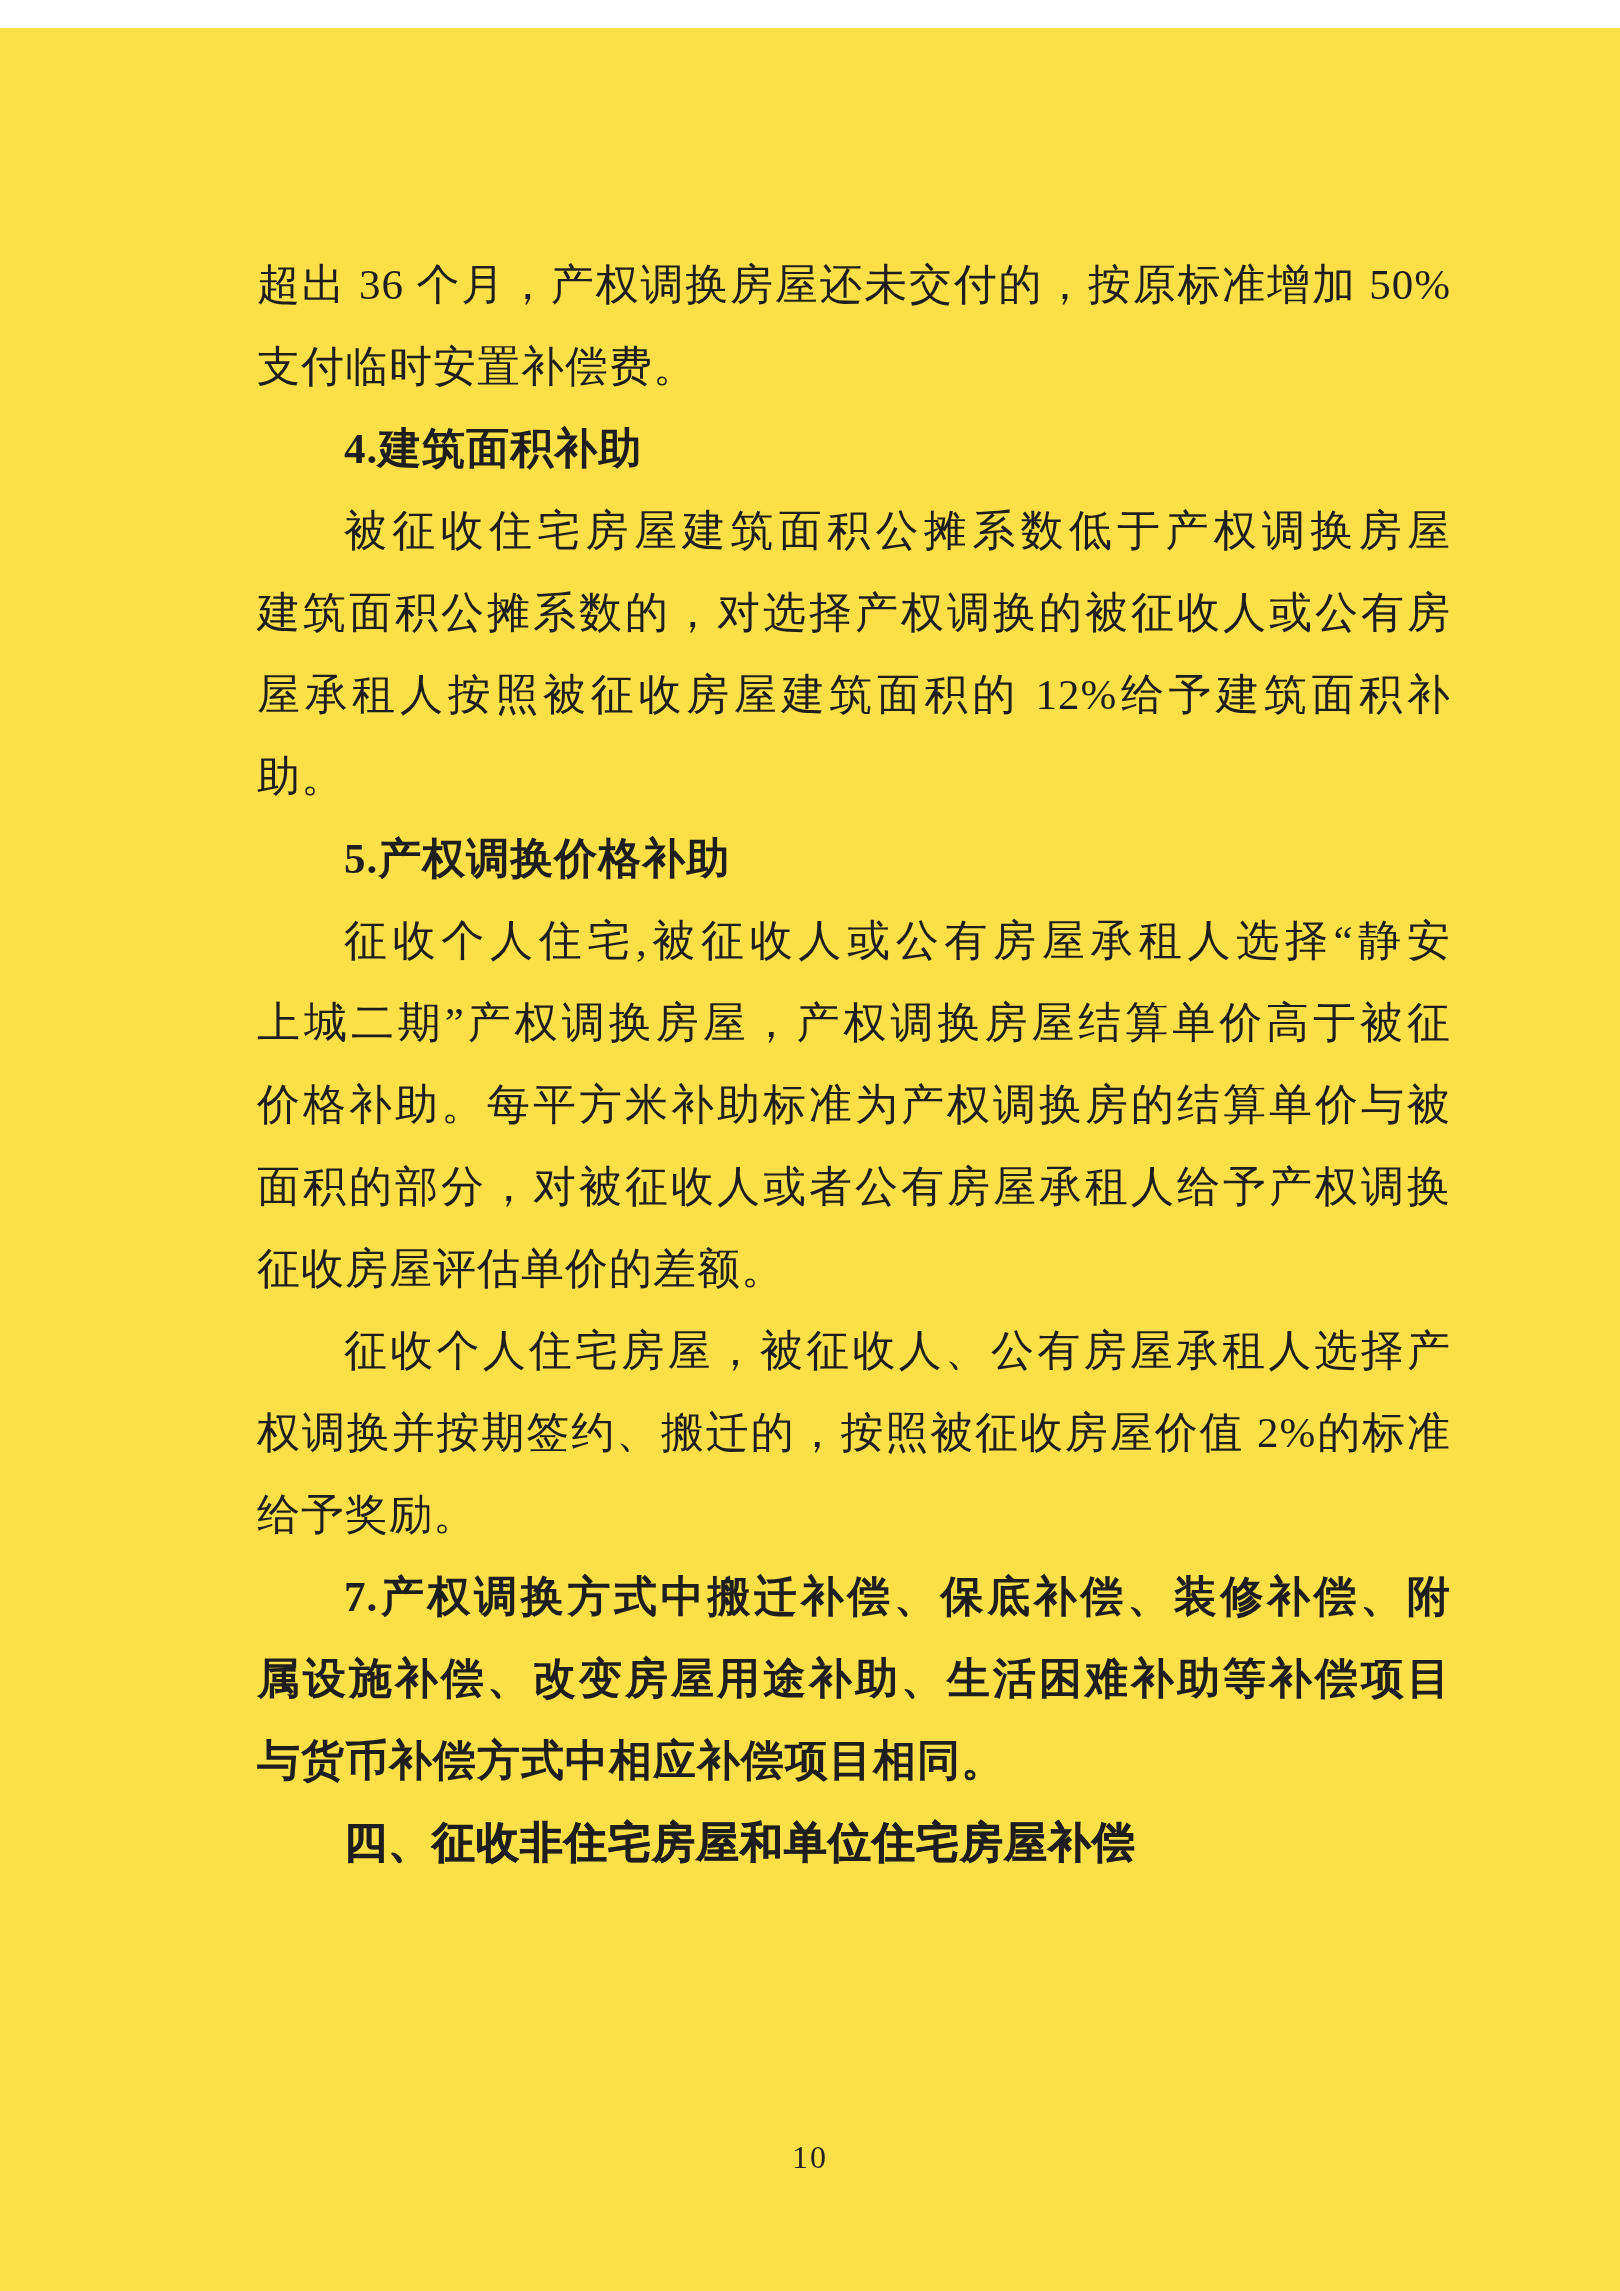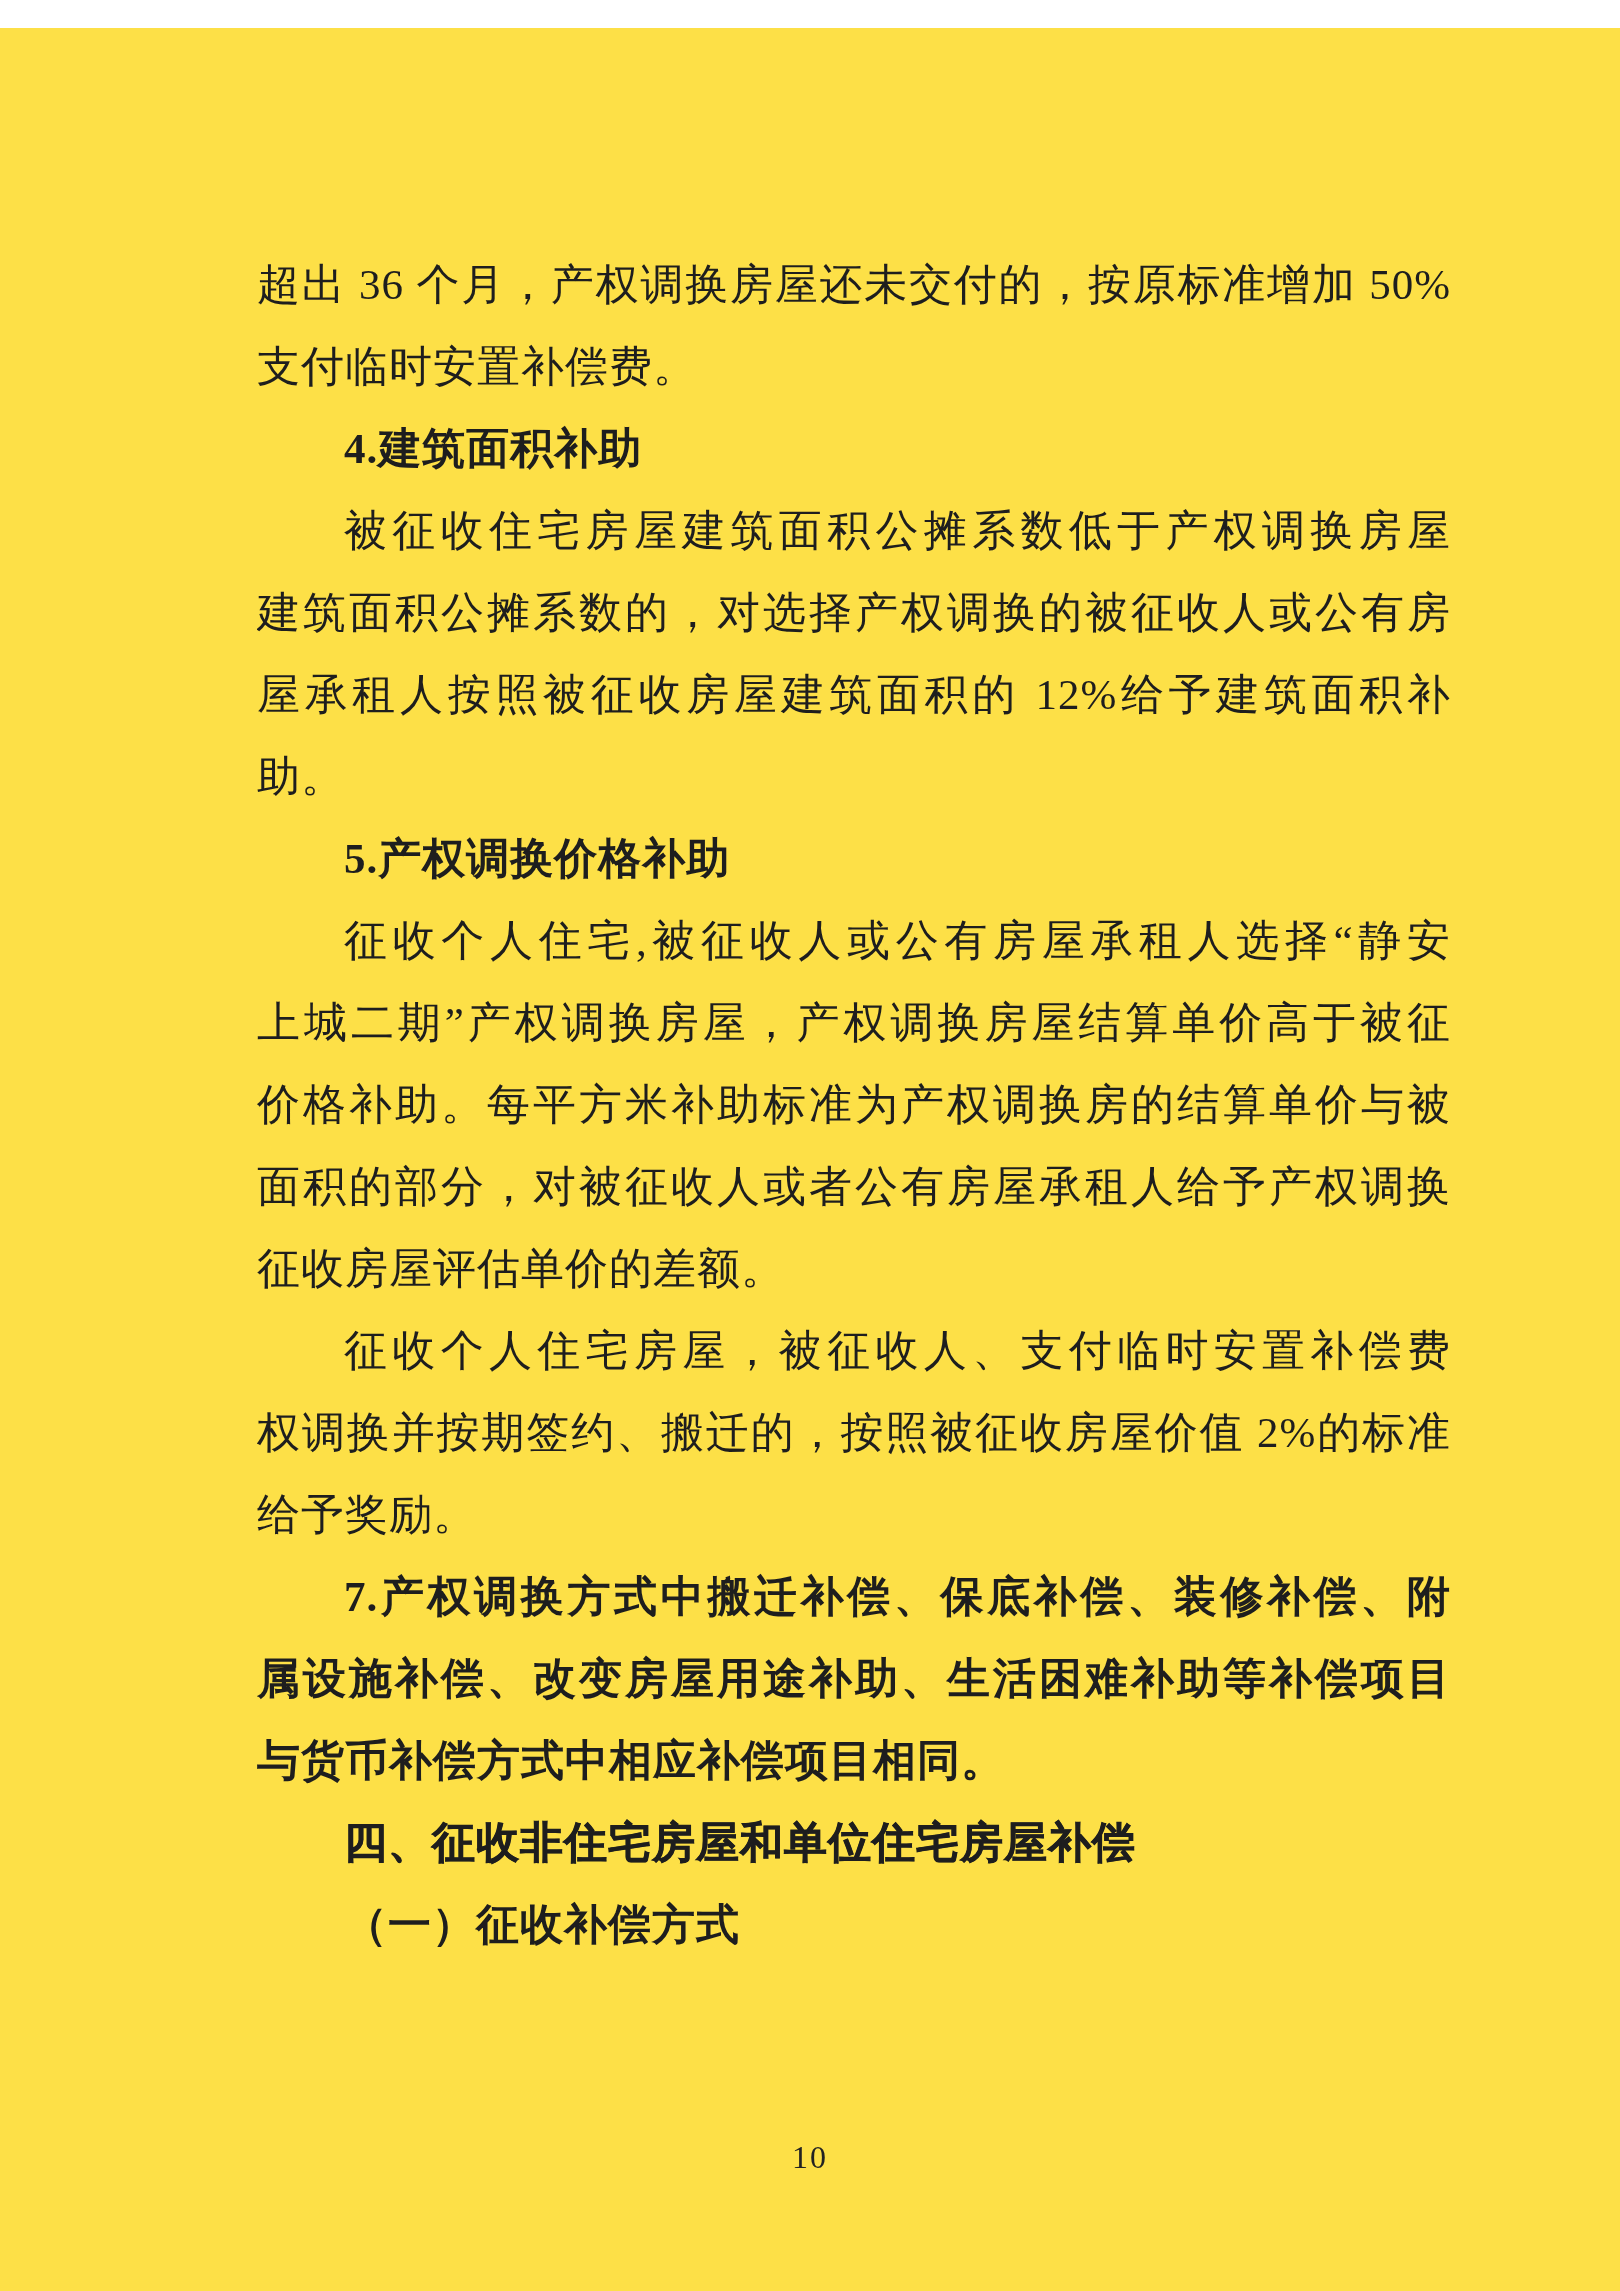--- a/index.html
+++ b/index.html
@@ -69,24 +69,23 @@
     <div class="ln ind just">被征收住宅房屋建筑面积公摊系数低于产权调换房屋</div>
     <div class="ln just">建筑面积公摊系数的，对选择产权调换的被征收人或公有房</div>
     <div class="ln just">屋承租人按照被征收房屋建筑面积的 12%给予建筑面积补</div>
     <div class="ln">助。</div>
     <div class="ln ind bold">5.产权调换价格补助</div>
     <div class="ln ind just">征收个人住宅,被征收人或公有房屋承租人选择“静安</div>
     <div class="ln just">上城二期”产权调换房屋，产权调换房屋结算单价高于被征</div>
     <div class="ln just">价格补助。每平方米补助标准为产权调换房的结算单价与被</div>
     <div class="ln just">面积的部分，对被征收人或者公有房屋承租人给予产权调换</div>
     <div class="ln">征收房屋评估单价的差额。</div>
-    <div class="ln ind just">征收个人住宅房屋，被征收人、支付临时安置补偿费</div>
+    <div class="ln ind just">征收个人住宅房屋，被征收人、公有房屋承租人选择产</div>
     <div class="ln just">权调换并按期签约、搬迁的，按照被征收房屋价值 2%的标准</div>
     <div class="ln">给予奖励。</div>
     <div class="ln ind just bold">7.产权调换方式中搬迁补偿、保底补偿、装修补偿、附</div>
     <div class="ln just bold">属设施补偿、改变房屋用途补助、生活困难补助等补偿项目</div>
     <div class="ln bold">与货币补偿方式中相应补偿项目相同。</div>
     <div class="ln ind hei">四、征收非住宅房屋和单位住宅房屋补偿</div>
-    <div class="ln ind bold">（一）征收补偿方式</div>
   </div>
   <div class="page-num">10</div>
 </div>
 
 
 </body></html>

